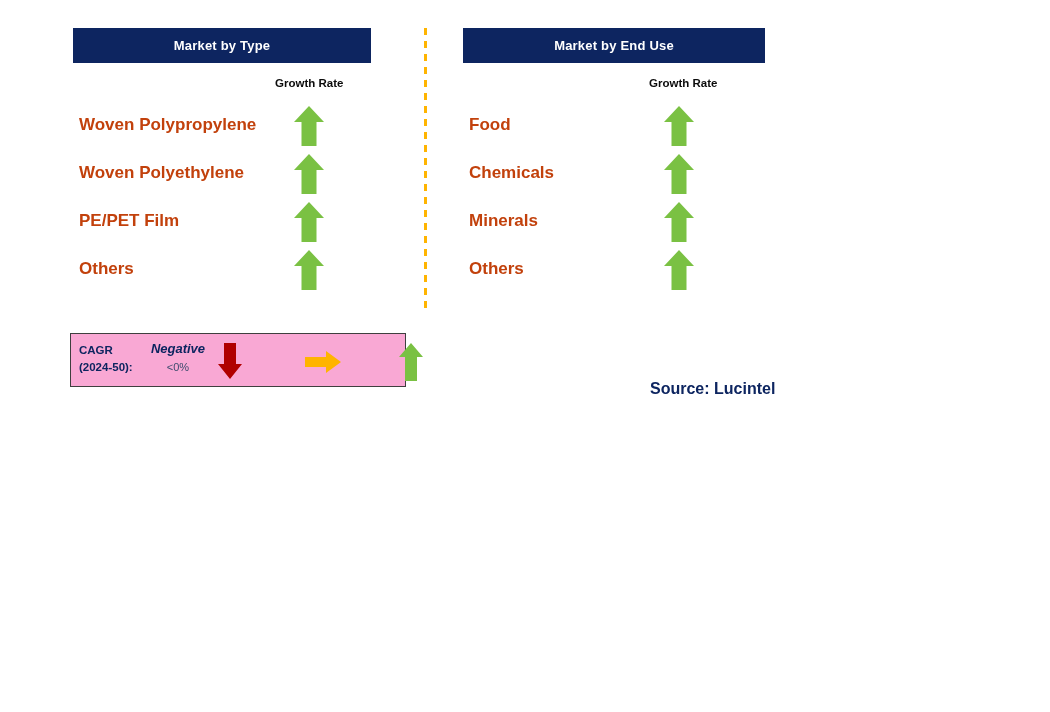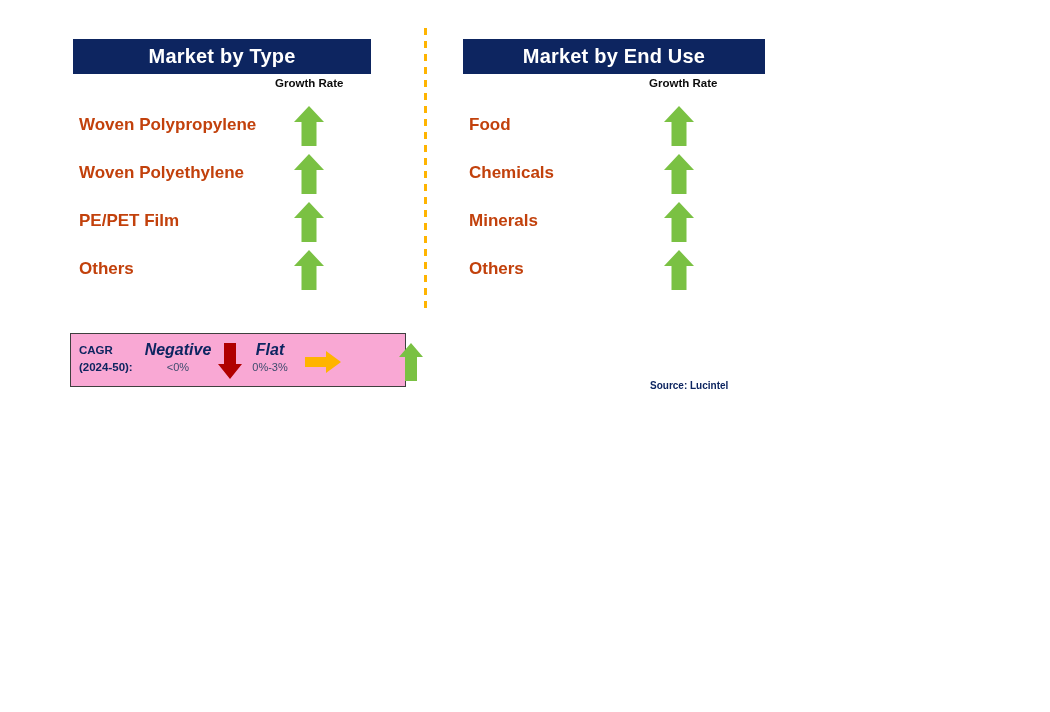--- a/index.html
+++ b/index.html
@@ -26,27 +26,27 @@
   
   .panel {
     position: absolute;
     top: 0;
   }
   .panel-left  { left: 73px;  width: 298px; }
   .panel-right { left: 463px; width: 302px; }
 
   .panel-header {
     position: absolute;
-    top: 39px;
+    top: 28px;
     left: 0;
     width: 100%;
     height: 35px;
     background: #0d2560;
     color: #ffffff;
-    font-size: 20px;
+    font-size: 13px;
     font-weight: bold;
     display: flex;
     align-items: center;
     justify-content: center;
     letter-spacing: 0.2px;
   }
 
   .growth-rate-label {
     position: absolute;
     top: 77px;
@@ -133,21 +133,21 @@
     position: absolute;
     top: 4px;
     height: 46px;
   }
   .legend-item .li-name {
     position: absolute;
     top: 3px;
     left: 0;
     width: 100%;
     text-align: center;
-    font-size: 16px;
+    font-size: 13px;
     font-weight: bold;
     font-style: italic;
     color: #0d2560;
     white-space: nowrap;
   }
   .legend-item .li-range {
     position: absolute;
     top: 23px;
     left: 0;
     width: 100%;
@@ -166,21 +166,21 @@
   }
   .legend-arrow-down  { left: 146px; top: 8px;  width: 26px; height: 38px; }
   .legend-arrow-right { left: 233px; top: 16px; width: 38px; height: 24px; }
   .legend-arrow-up    { left: 327px; top: 8px;  width: 26px; height: 40px; }
 
   
   .source {
     position: absolute;
     left: 650px;
     top: 380px;
-    font-size: 10px;
+    font-size: 16px;
     font-weight: bold;
     color: #0d2560;
     white-space: nowrap;
   }
 
   svg { display: block; }
 </style>
 </head>
 <body>
 
@@ -282,24 +282,20 @@
       <div class="li-name">Negative</div>
       <div class="li-range">&lt;0%</div>
     </div>
 
     <div class="legend-arrow legend-arrow-down">
       <svg width="26" height="38" viewBox="0 0 26 38" xmlns="http://www.w3.org/2000/svg">
         <path d="M13 37 L25 22 L19 22 L19 1 L7 1 L7 22 L1 22 Z" fill="#b00000"></path>
       </svg>
     </div>
 
-    <div class="legend-item legend-item-flat">
-      <div class="li-name">Flat</div>
-      <div class="li-range">0%-3%</div>
-    </div>
 
     <div class="legend-arrow legend-arrow-right">
       <svg width="38" height="24" viewBox="0 0 38 24" xmlns="http://www.w3.org/2000/svg">
         <path d="M37 12 L22 23 L22 17 L1 17 L1 7 L22 7 L22 1 Z" fill="#ffb400"></path>
       </svg>
     </div>
 
 
     <div class="legend-arrow legend-arrow-up">
       <svg width="26" height="40" viewBox="0 0 26 40" xmlns="http://www.w3.org/2000/svg">

